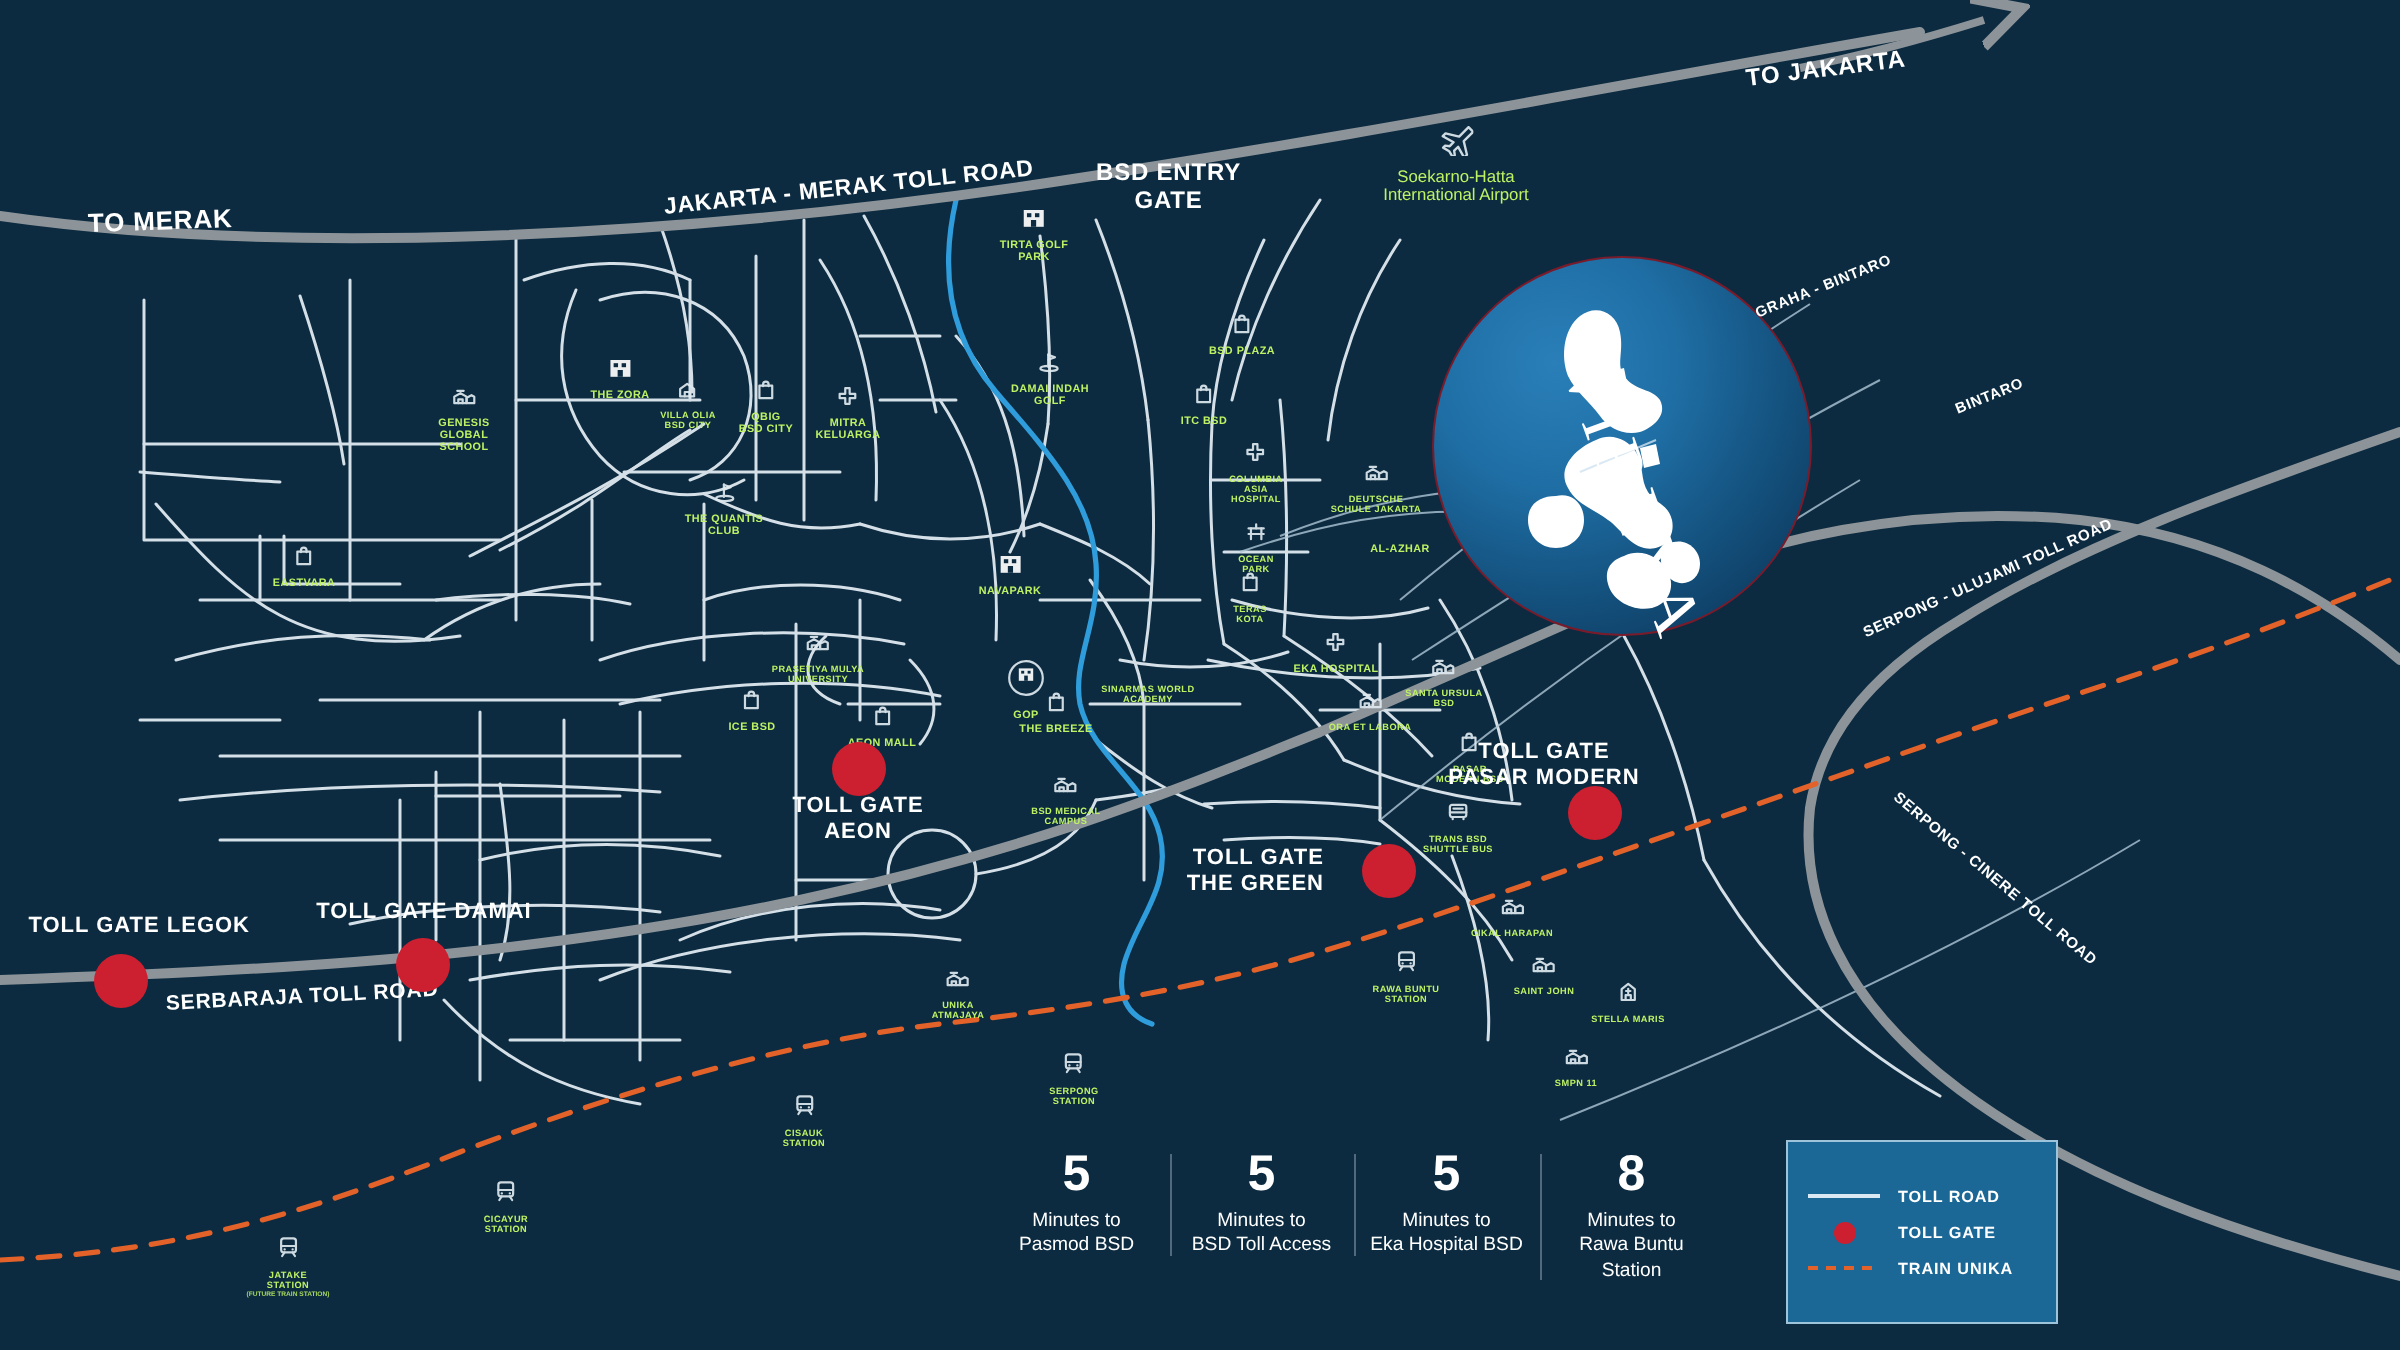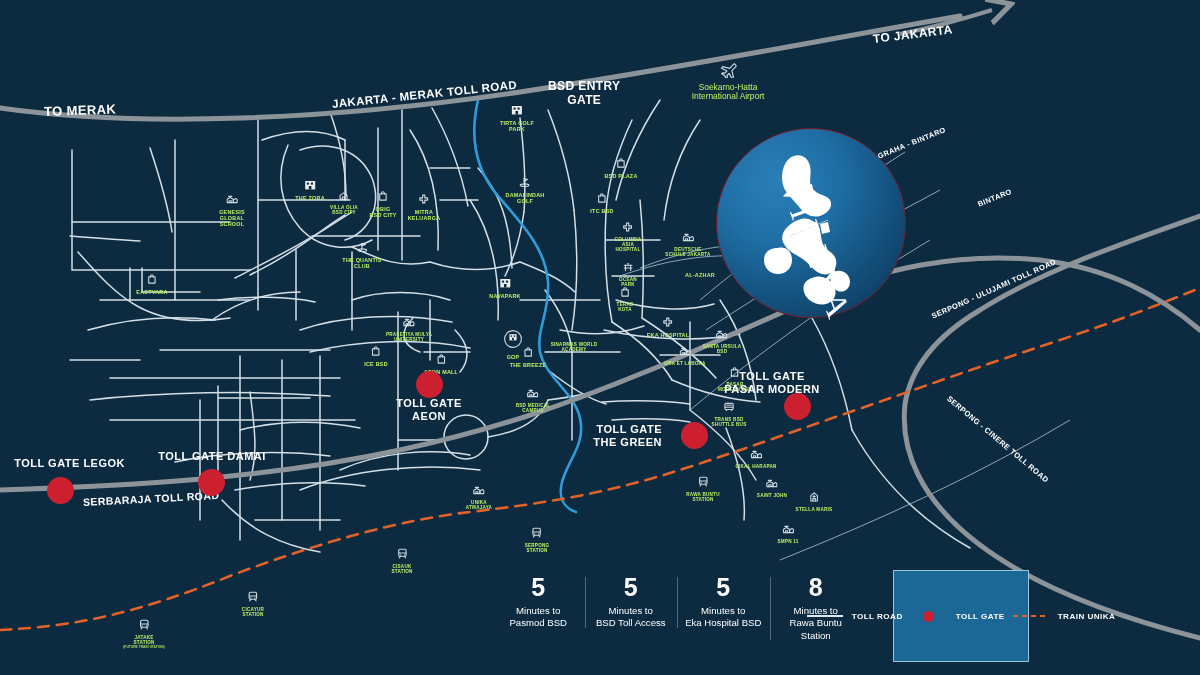--- a/index.html
+++ b/index.html
@@ -61,21 +61,21 @@
   .stat + .stat:before{
     content:"";position:absolute;left:0;top:2px;bottom:2px;width:1px;background:#51697c;
   }
   .stat .num{font-size:25px;font-weight:700;line-height:1;margin-bottom:5px;}
   .stat .lbl{font-size:9.6px;line-height:1.3;white-space:pre-line;font-weight:400;}
 
   
   #legend{
     position:absolute;left:893px;top:570px;width:136px;height:92px;
     background:#1b6796;border:1.3px solid #9dc4db;
-    display:flex;flex-direction:row;justify-content:center;gap:8px;
+    display:flex;flex-direction:column;justify-content:center;gap:8px;
     padding:0 10px;box-sizing:border-box;
   }
   .leg-row{display:flex;align-items:center;gap:9px;}
   .leg-key{width:36px;height:10px;display:flex;align-items:center;justify-content:center;flex:none;}
   .leg-line{width:36px;height:1.5px;background:#dbe9f2;}
   .leg-dot{width:11px;height:11px;border-radius:50%;background:#cc2030;}
   .leg-dash{width:36px;height:2px;background:repeating-linear-gradient(to right,#e2622a 0 5px,transparent 5px 9px);}
   .leg-txt{font-size:8.1px;font-weight:700;color:#ffffff;letter-spacing:.45px;white-space:nowrap;}
 </style>
 </head>

